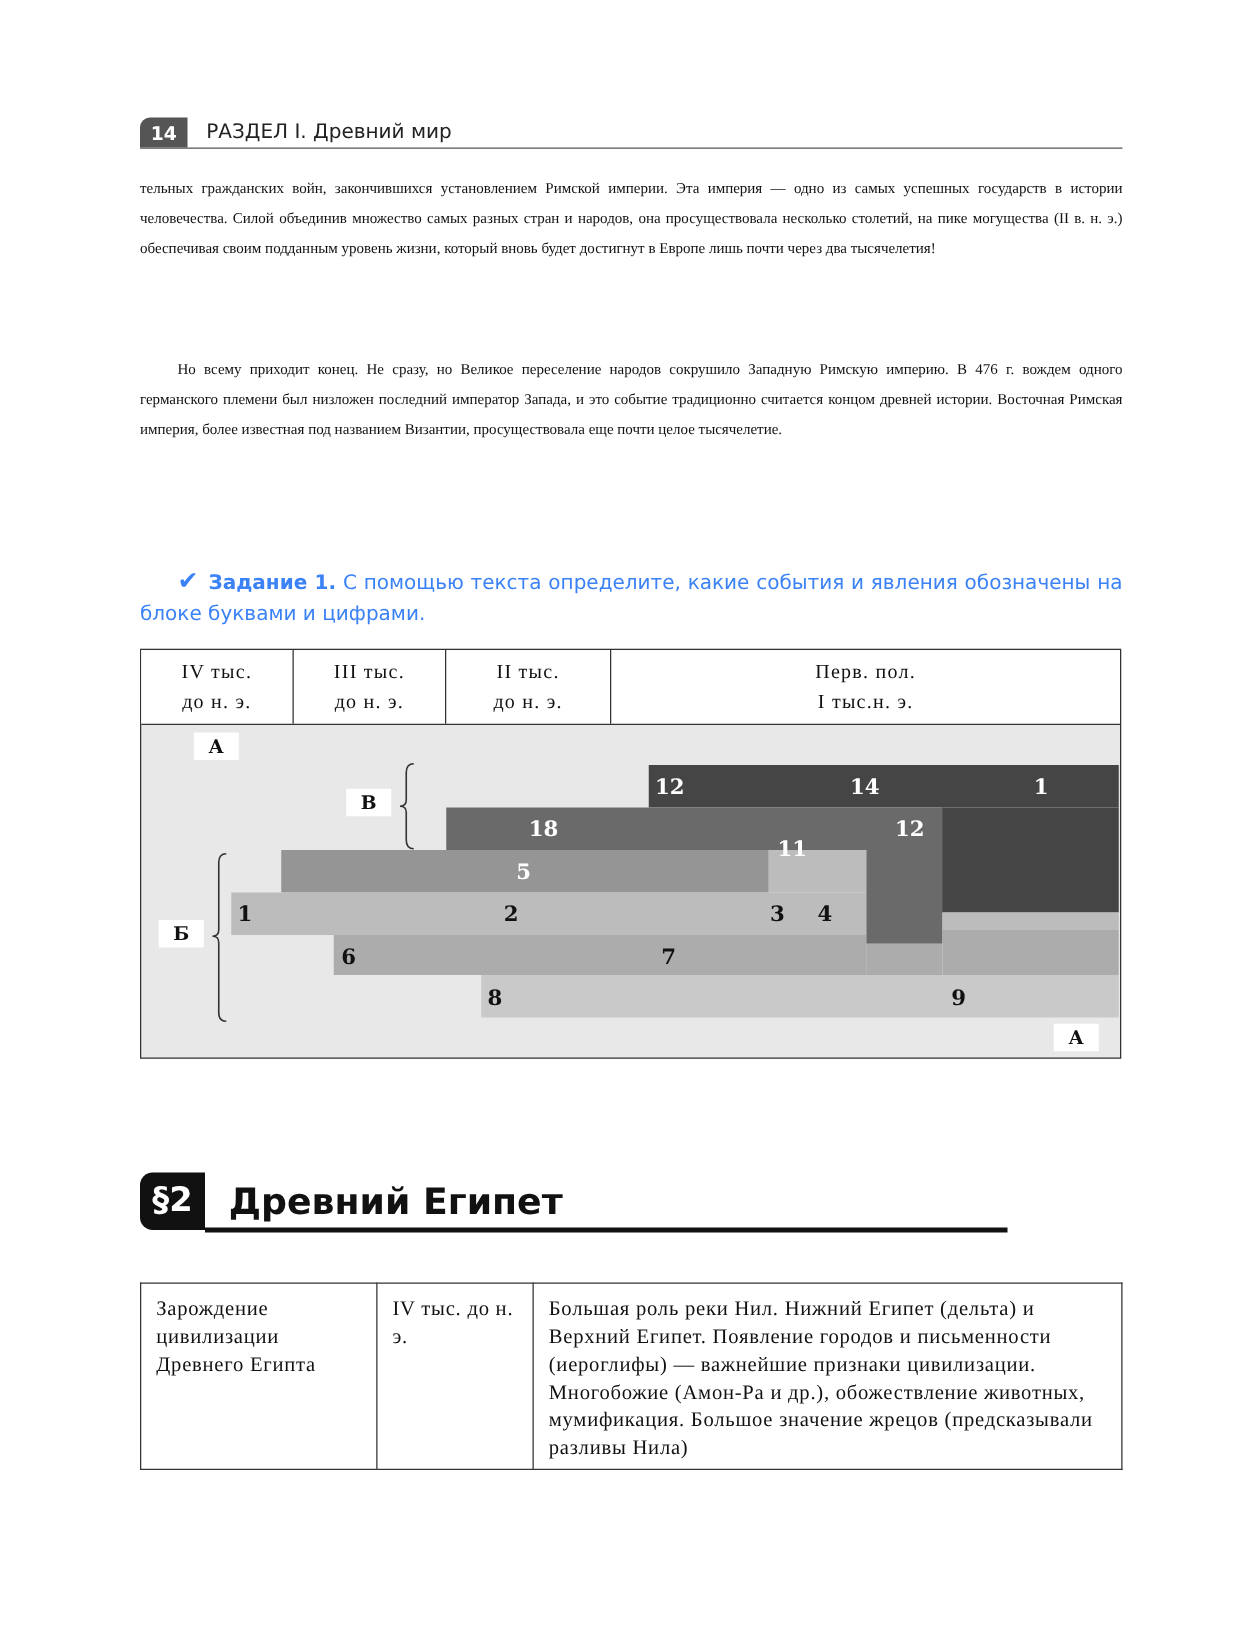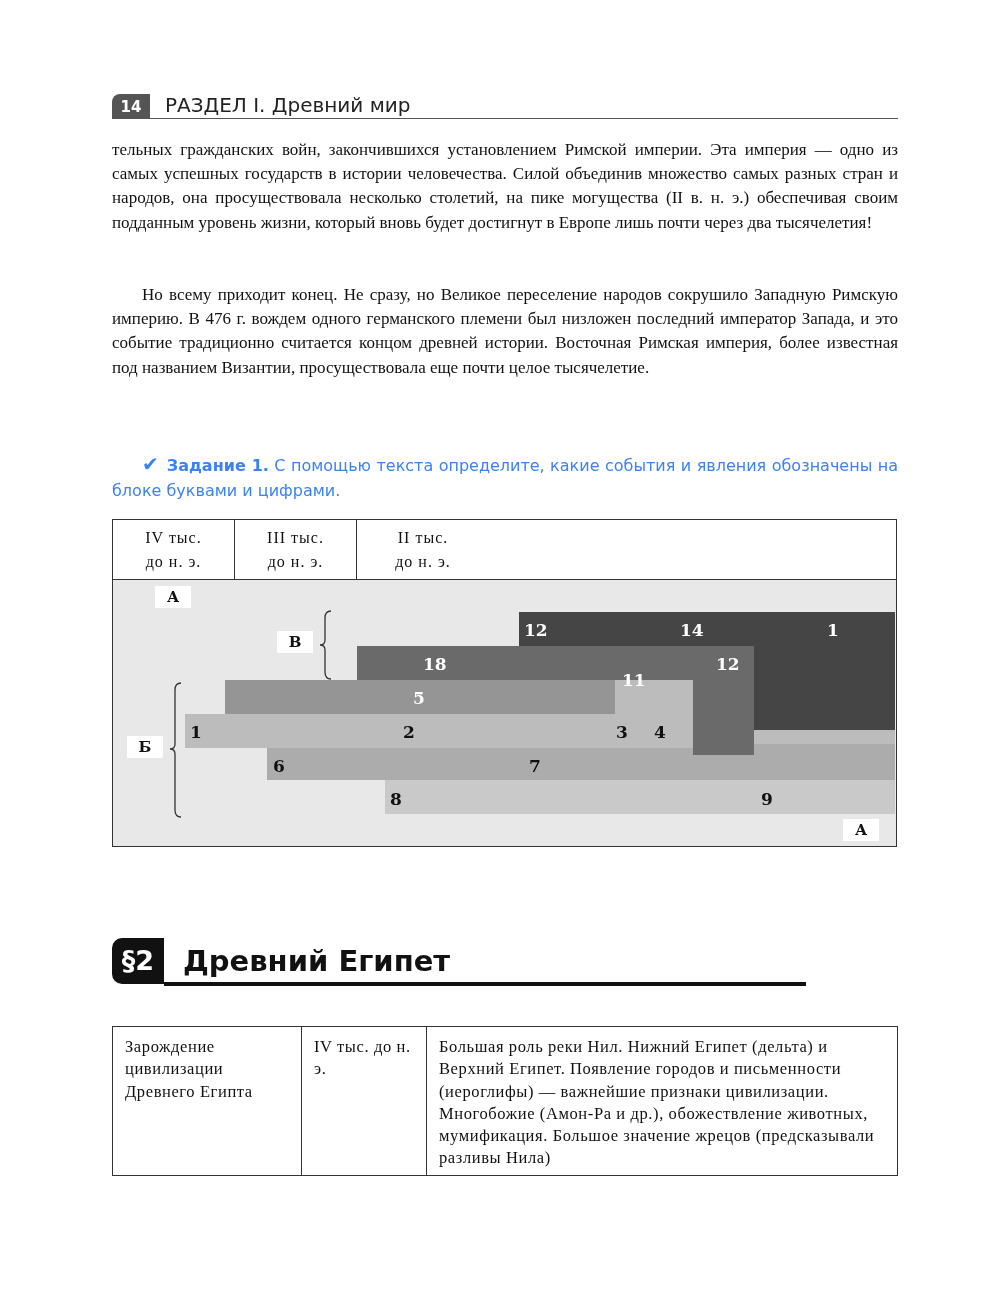--- a/index.html
+++ b/index.html
@@ -4,25 +4,25 @@
   <style>
     html, body { margin: 0; padding: 0; background: #ffffff; }
     body { width: 987px; height: 1300px; position: relative; overflow: hidden; color: #111; }
     .abs { position: absolute; }
 
     
     .page-header { left: 112px; top: 92px; width: 786px; height: 26px; border-bottom: 1.5px solid #555; }
     .page-num { position: absolute; left: 0; top: 2px; width: 38px; height: 24px; background: #555; color: #fff;
       border-radius: 8px 0 0 0; font-family: "DejaVu Sans", sans-serif; font-weight: bold; font-size: 15px;
       line-height: 26px; text-align: center; }
-    .section-title { position: absolute; left: 53px; top: 2px; font-family: "DejaVu Sans", sans-serif; font-size: 20px;
+    .section-title { position: absolute; left: 53px; top: 2px; font-family: "DejaVu Sans", sans-serif; font-size: 16px;
       line-height: 22px; color: #222; }
 
     
-    .body-text { left: 112px; width: 786px; font-family: "Liberation Serif", "DejaVu Serif", serif; font-size: 17px;
+    .body-text { left: 112px; width: 786px; font-family: "Liberation Serif", "DejaVu Serif", serif; font-size: 12px;
       line-height: 24.2px; text-align: justify; color: #111; }
     .body-text p { margin: 0; }
     .body-text p.indent { text-indent: 30px; }
     #para1 { top: 138px; }
     #para2 { top: 283px; }
 
     .task { left: 112px; top: 452px; width: 786px; font-family: "DejaVu Sans", sans-serif; font-size: 16px;
       line-height: 25px; text-align: justify; color: #3b82f6; }
     .task .check { font-size: 20px; margin-left: 30px; margin-right: 8px; }
     .task b { font-weight: bold; }
@@ -86,20 +86,26 @@
           <div>III тыс.</div>
           <div>до н. э.</div>
         </div>
     </div>
     <div class="hdr-cell" style="width:132px">
       <div>
           <div>II тыс.</div>
           <div>до н. э.</div>
         </div>
     </div>
+    <div class="hdr-cell" style="flex:1">
+      <div>
+          <div>Перв. пол.</div>
+          <div>I тыс.н. э.</div>
+        </div>
+    </div>
   </div>
 
   <div class="bar" style="left:406px; top:92px; width:376px; height:34px; background:#454545;"></div>
   <div class="bar" style="left:640px; top:126px; width:142px; height:84px; background:#454545;"></div>
 
   <div class="bar" style="left:244px; top:126px; width:397px; height:34px; background:#6a6a6a;"></div>
   <div class="bar" style="left:580px; top:160px; width:61px; height:75px; background:#6a6a6a;"></div>
 
   <div class="bar" style="left:112px; top:160px; width:390px; height:34px; background:#959595;"></div>
 

